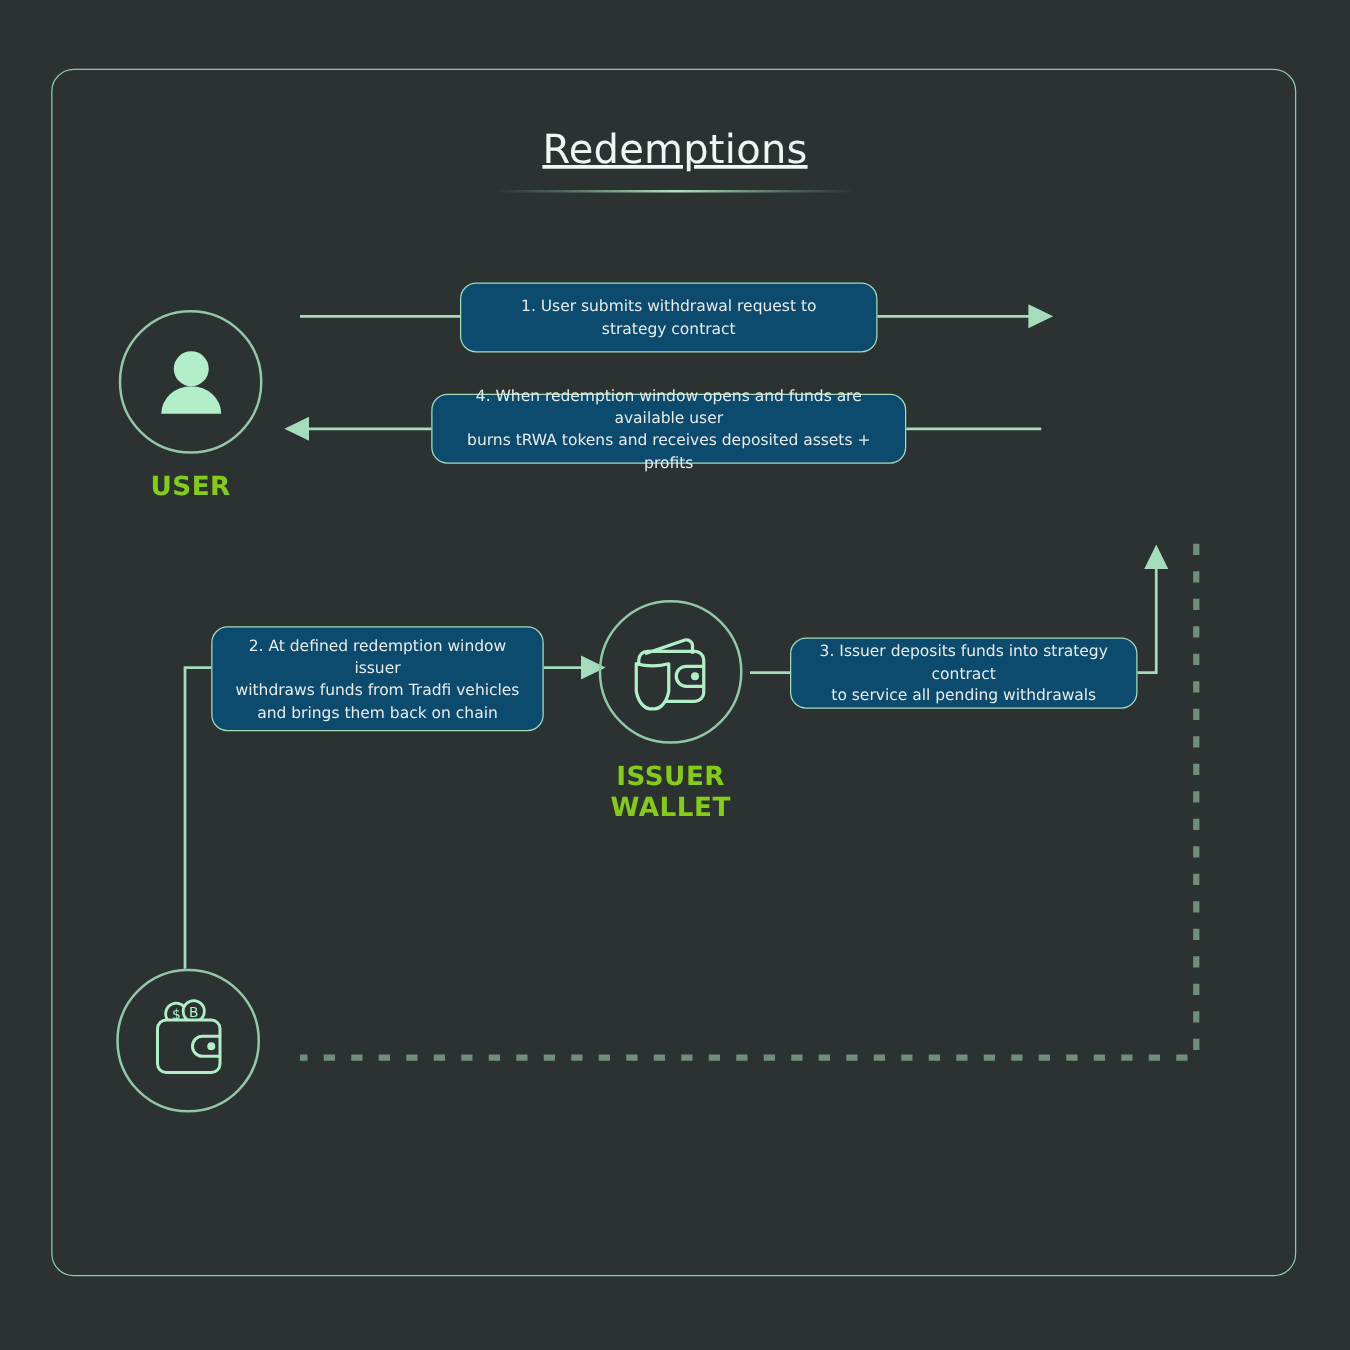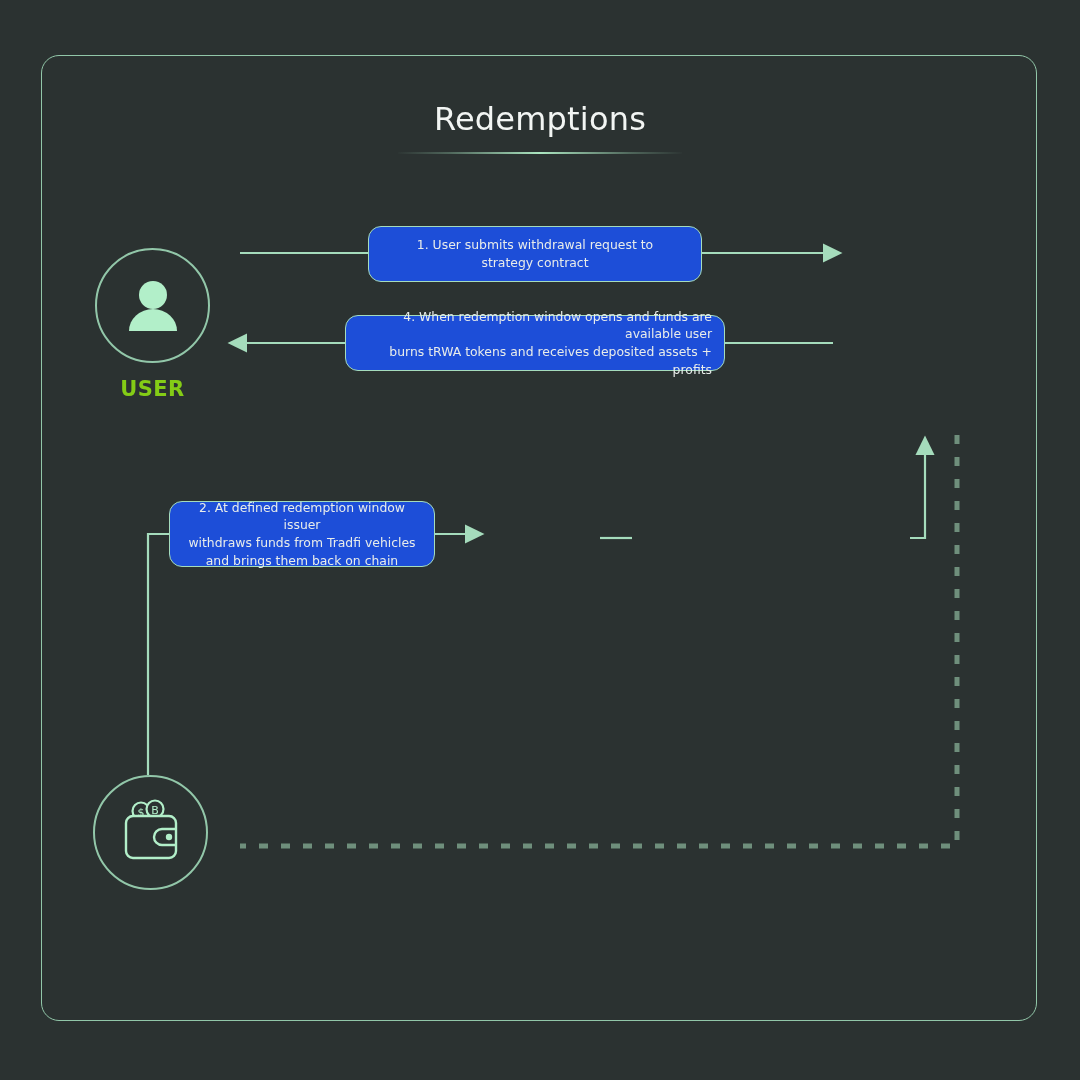--- a/index.html
+++ b/index.html
@@ -39,20 +39,21 @@
     top: 100px;
     width: 400px;
     text-align: center;
   }
   .title {
     font-size: 32px;
     font-weight: 400;
     letter-spacing: 0.2px;
     color: #f2f5f3;
     font-family: "DejaVu Sans", "Liberation Sans", sans-serif;
+    text-decoration: underline;
   }
   .title-rule {
     margin: 14px auto 0 auto;
     width: 284px;
     height: 2px;
     background: linear-gradient(90deg,
       rgba(146,199,169,0.02) 0%,
       rgba(146,199,169,0.35) 18%,
       rgba(178,240,200,0.95) 50%,
       rgba(146,199,169,0.35) 82%,
@@ -86,36 +87,36 @@
   #node-user      { left: 95px;  top: 248px; width: 115px; }
   #node-contract  { left: 857px; top: 238px; width: 115px; }
   #node-wallet    { left: 479px; top: 480px; width: 115px; }
   #node-offchain  { left: 93px;  top: 775px; width: 115px; }
 
   
   .msgbox {
     position: absolute;
     border: 1.8px solid #a5dcbc;
     border-radius: 13px;
-    background: #1d4ed8;
+    background: #0c4a6e;
     box-sizing: border-box;
     display: flex;
     align-items: center;
     justify-content: center;
     color: #e8ecea;
     font-size: 12.4px;
     line-height: 1.42;
     text-align: center;
     padding: 6px 12px;
     font-family: "DejaVu Sans", "Liberation Sans", sans-serif;
   }
   .msgbox .txt { display: block; white-space: pre-line; }
   #box1 { left: 368px; top: 226px; width: 334px; height: 56px; }
-  #box4 { left: 345px; top: 315px; width: 380px; height: 56px; text-align: right; }
-  #box2 { left: 169px; top: 501px; width: 266px; height: 66px; }
+  #box4 { left: 345px; top: 315px; width: 380px; height: 56px; }
+  #box2 { left: 169px; top: 501px; width: 266px; height: 84px; }
   #box3 { left: 632px; top: 510px; width: 278px; height: 57px; }
 
   
   #wires {
     position: absolute;
     left: 0; top: 0;
     width: 1080px;
     height: 1080px;
     pointer-events: none;
   }
@@ -164,20 +165,35 @@
     <div class="circle">
       <svg width="70" height="70" viewBox="0 0 70 70">
         <circle cx="35" cy="24" r="14" fill="#b2efc9"></circle>
         <path d="M11,60 a24,22 0 0 1 48,0 Z" fill="#b2efc9"></path>
       </svg>
     </div>
     <div class="label">USER</div>
   </div>
 
 
+  <div class="node" id="node-wallet">
+    <div class="circle">
+      <svg width="72" height="66" viewBox="0 0 72 66">
+        <g fill="none" stroke="#b2efc9" stroke-width="2.6" stroke-linejoin="round">
+          <path d="M15,18 l32,-11 a5,5 0 0 1 6,4 l0,7"></path>
+          <rect x="10" y="16" width="52" height="40" rx="7"></rect>
+          <path d="M62,28 h-14 a8,8 0 0 0 0,16 h14"></path>
+          <path d="M8,26 l0,22 a12,20 0 0 0 13,14 a12,20 0 0 0 13,-14 l0,-22 a24,10 0 0 1 -26,0 Z" fill="#2b3231"></path>
+        </g>
+        <circle cx="55" cy="36" r="3.2" fill="#b2efc9"></circle>
+      </svg>
+    </div>
+    <div class="label">ISSUER
+WALLET</div>
+  </div>
 
   <div class="node" id="node-offchain">
     <div class="circle">
       <svg width="72" height="70" viewBox="0 0 72 70">
         <g fill="none" stroke="#b2efc9" stroke-width="2.2">
           <circle cx="26" cy="13" r="8.5" fill="#2b3231"></circle>
           <circle cx="40" cy="11" r="8.5" fill="#2b3231"></circle>
         </g>
         <text x="26" y="17.5" font-size="11" fill="#b2efc9" text-anchor="middle" font-family="DejaVu Sans, sans-serif">$</text>
         <text x="40" y="15.5" font-size="11" fill="#b2efc9" text-anchor="middle" font-family="DejaVu Sans, sans-serif">B</text>
@@ -199,14 +215,18 @@
     <span class="txt">4.  When redemption window opens and funds are available user
 burns tRWA tokens and receives deposited assets + profits</span>
   </div>
 
   <div class="msgbox" id="box2">
     <span class="txt">2.  At defined redemption window issuer
 withdraws funds from Tradfi vehicles
 and brings them back on chain</span>
   </div>
 
+  <div class="msgbox" id="box3">
+    <span class="txt">3.  Issuer deposits funds into strategy contract
+to service all pending withdrawals</span>
+  </div>
 
 </div>
 
 </body></html>

